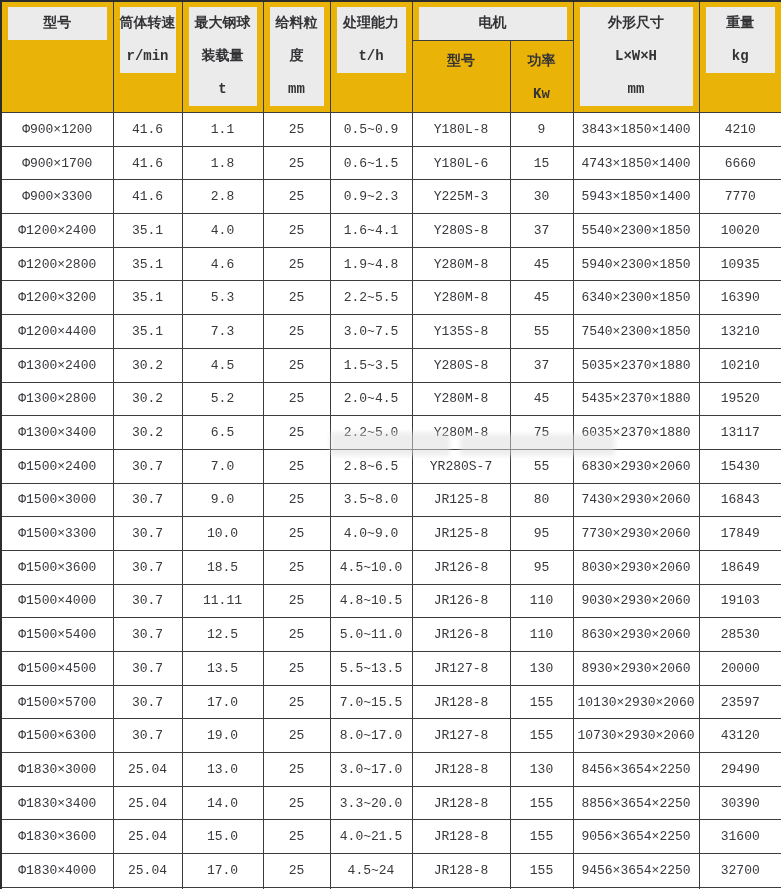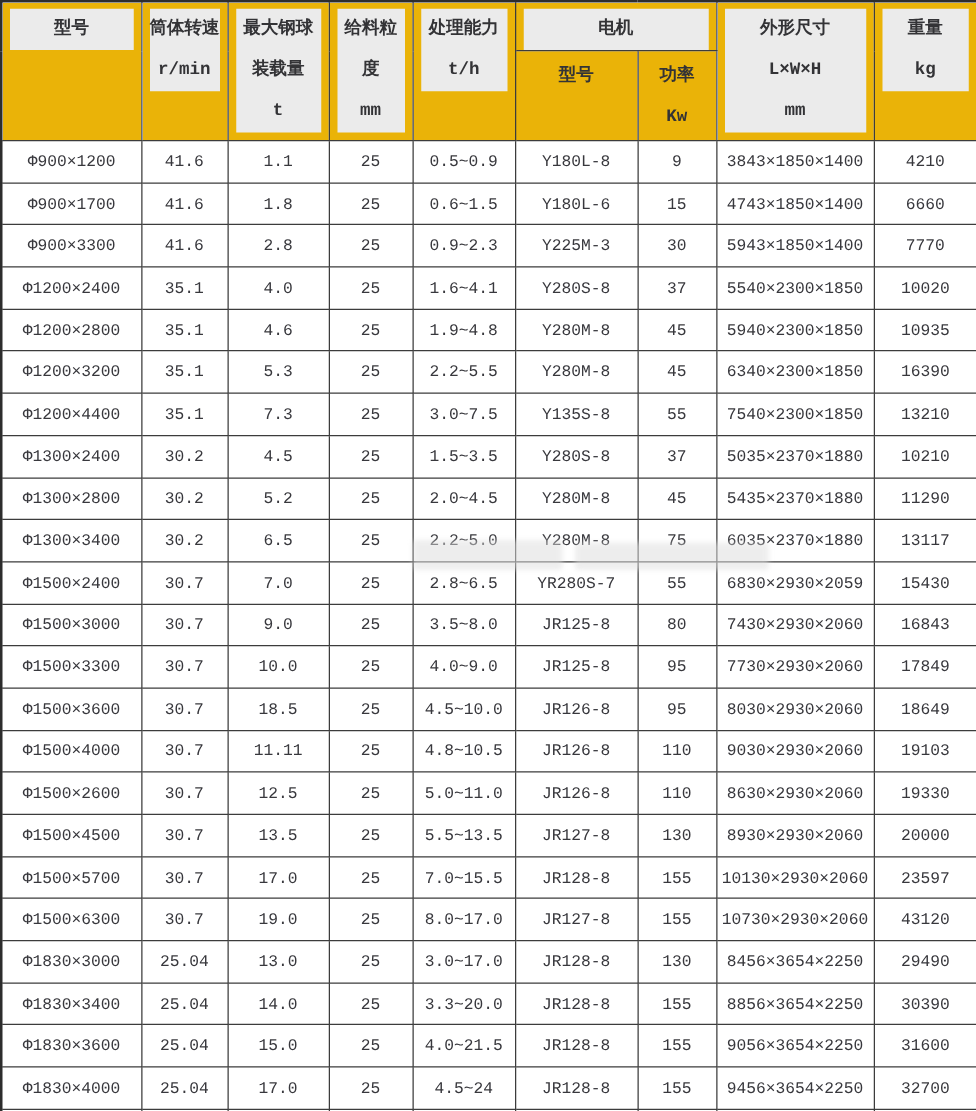--- a/index.html
+++ b/index.html
@@ -242,42 +242,42 @@
   </tr>
         <tr>
     <td>Φ1300×2800</td>
     <td>30.2</td>
     <td>5.2</td>
     <td>25</td>
     <td>2.0~4.5</td>
     <td>Y280M-8</td>
     <td>45</td>
     <td>5435×2370×1880</td>
-    <td>11290</td>
+    <td>19520</td>
   </tr>
         <tr>
     <td>Φ1300×3400</td>
     <td>30.2</td>
     <td>6.5</td>
     <td>25</td>
     <td>2.2~5.0</td>
     <td>Y280M-8</td>
     <td>75</td>
     <td>6035×2370×1880</td>
     <td>13117</td>
   </tr>
         <tr>
     <td>Φ1500×2400</td>
     <td>30.7</td>
     <td>7.0</td>
     <td>25</td>
     <td>2.8~6.5</td>
     <td>YR280S-7</td>
     <td>55</td>
-    <td>6830×2930×2059</td>
+    <td>6830×2930×2060</td>
     <td>15430</td>
   </tr>
         <tr>
     <td>Φ1500×3000</td>
     <td>30.7</td>
     <td>9.0</td>
     <td>25</td>
     <td>3.5~8.0</td>
     <td>JR125-8</td>
     <td>80</td>
@@ -311,29 +311,29 @@
     <td>30.7</td>
     <td>11.11</td>
     <td>25</td>
     <td>4.8~10.5</td>
     <td>JR126-8</td>
     <td>110</td>
     <td>9030×2930×2060</td>
     <td>19103</td>
   </tr>
         <tr>
-    <td>Φ1500×2600</td>
+    <td>Φ1500×5400</td>
     <td>30.7</td>
     <td>12.5</td>
     <td>25</td>
     <td>5.0~11.0</td>
     <td>JR126-8</td>
     <td>110</td>
     <td>8630×2930×2060</td>
-    <td>19330</td>
+    <td>28530</td>
   </tr>
         <tr>
     <td>Φ1500×4500</td>
     <td>30.7</td>
     <td>13.5</td>
     <td>25</td>
     <td>5.5~13.5</td>
     <td>JR127-8</td>
     <td>130</td>
     <td>8930×2930×2060</td>

